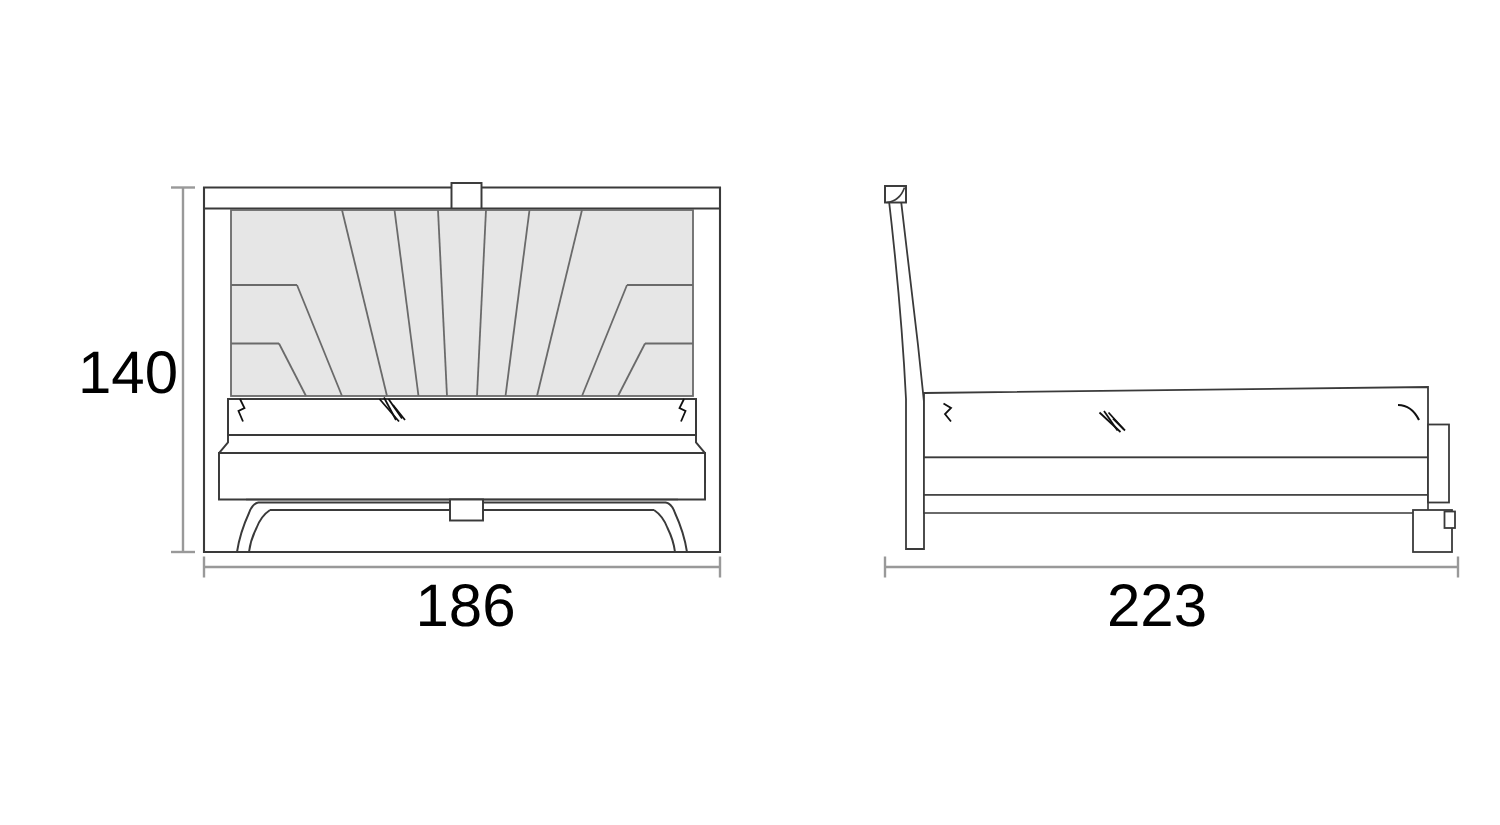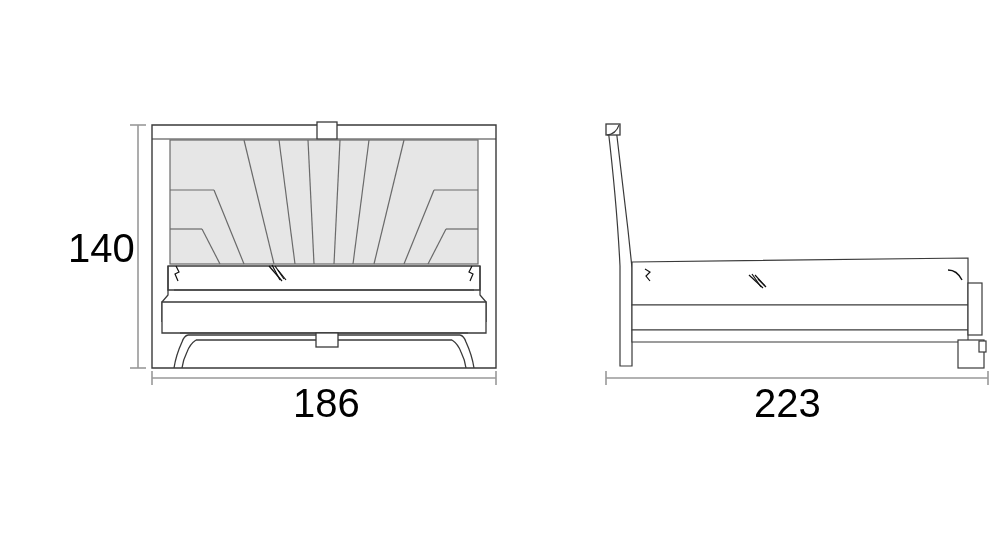--- a/index.html
+++ b/index.html
@@ -4,21 +4,21 @@
 <title>Bed Technical Drawing</title>
 <style>
   html,body{margin:0;padding:0;}
   body{
     width:1000px;height:550px;
     background:#ffffff;
     font-family:"Liberation Sans", sans-serif;
     overflow:hidden;
     position:relative;
   }
-  #drawing-root{position:absolute;left:16px;top:0;width:812px;height:550px;text-decoration:underline;}
+  #drawing-root{position:absolute;left:0;top:0;width:812px;height:550px;text-decoration:underline;}
   svg{display:block;}
   .dim-text{
     font-family:"Liberation Sans", sans-serif;
     font-size:40px;
     fill:#000000;
     font-weight:400;
   }
 </style>
 </head>
 <body>

